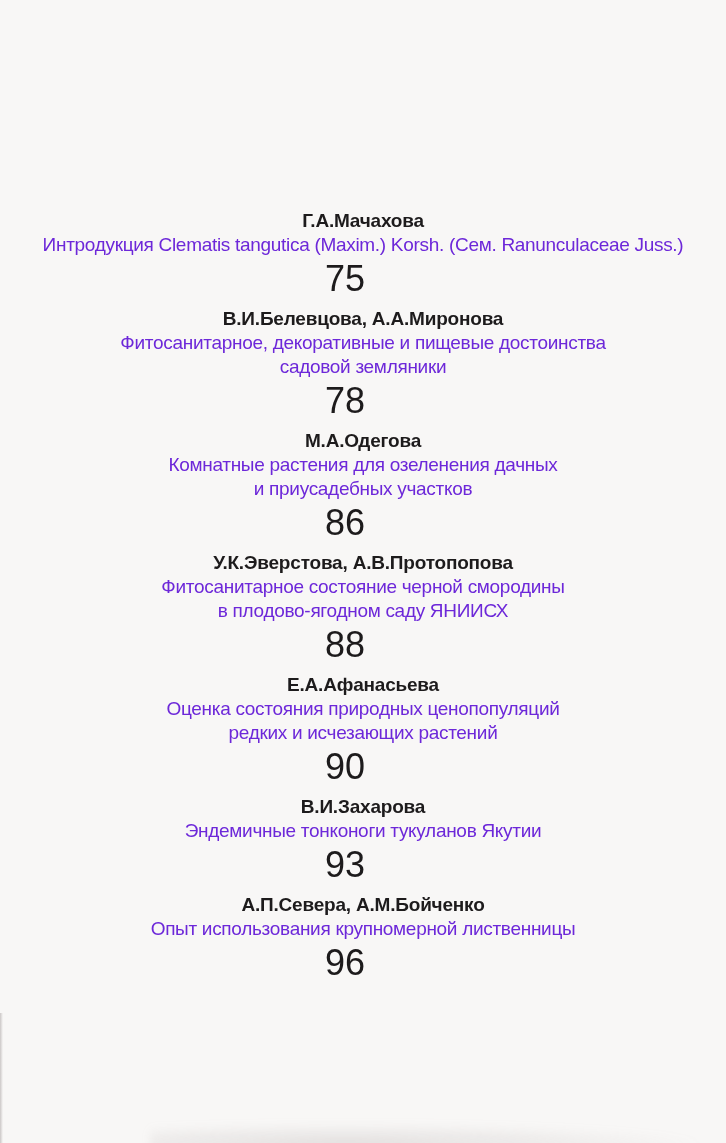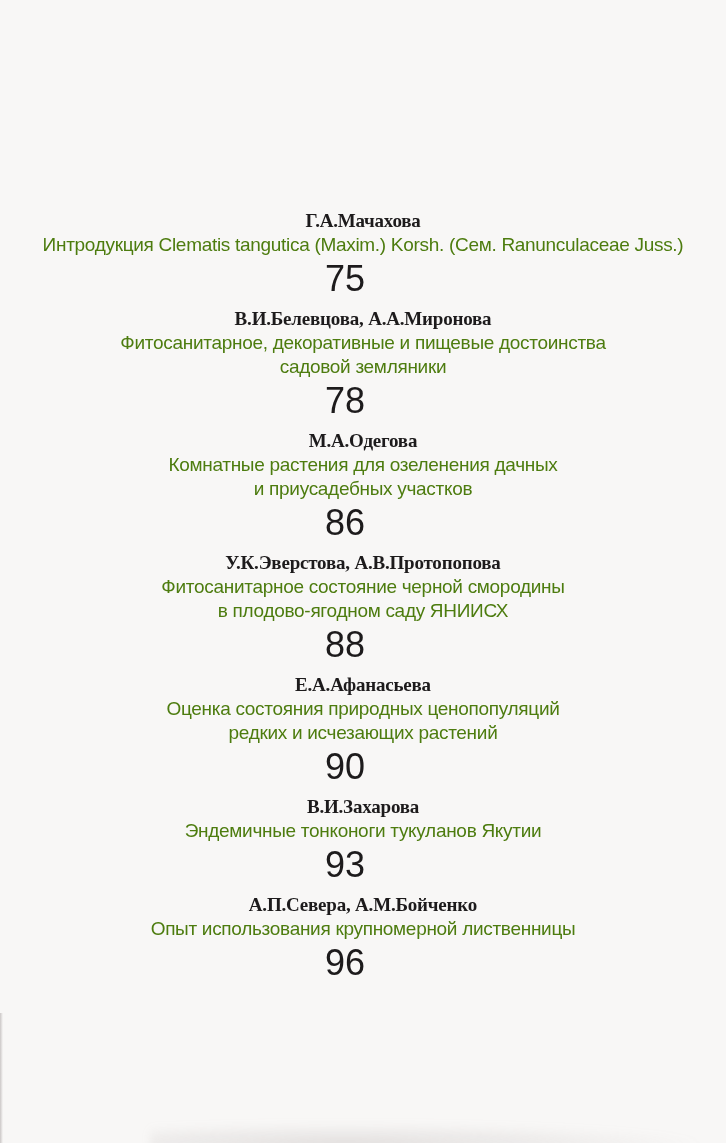--- a/index.html
+++ b/index.html
@@ -24,28 +24,27 @@
   .entry {
     margin-bottom: 8px;
   }
   .authors {
     font-size: 19px;
     line-height: 24px;
     font-weight: 700;
     letter-spacing: -0.2px;
     white-space: nowrap;
     color: #1d1b1c;
-    font-family: Liberation Serif, serif;
   }
   .title-line {
     font-size: 19px;
     line-height: 24px;
     letter-spacing: -0.3px;
     white-space: nowrap;
-    color: #4d7c0f;
+    color: #6d28d9;
   }
   .page-num {
     font-size: 36px;
     line-height: 40px;
     margin-top: 2px;
     font-weight: 400;
     color: #1d1b1c;
     transform: translateX(-18px);
   }
   

